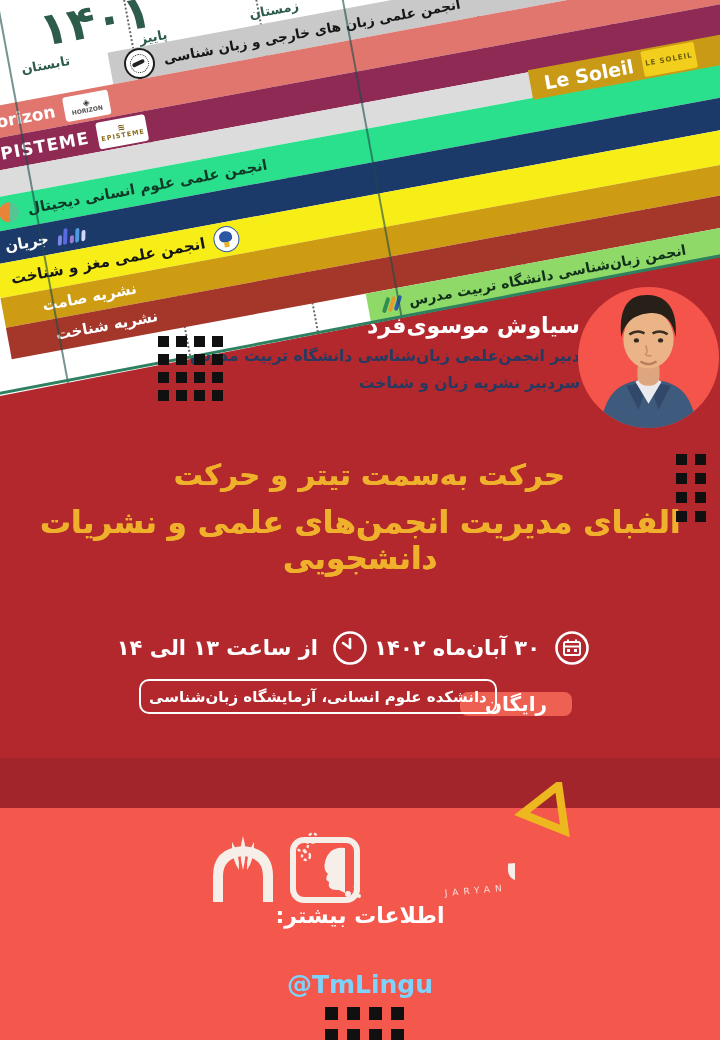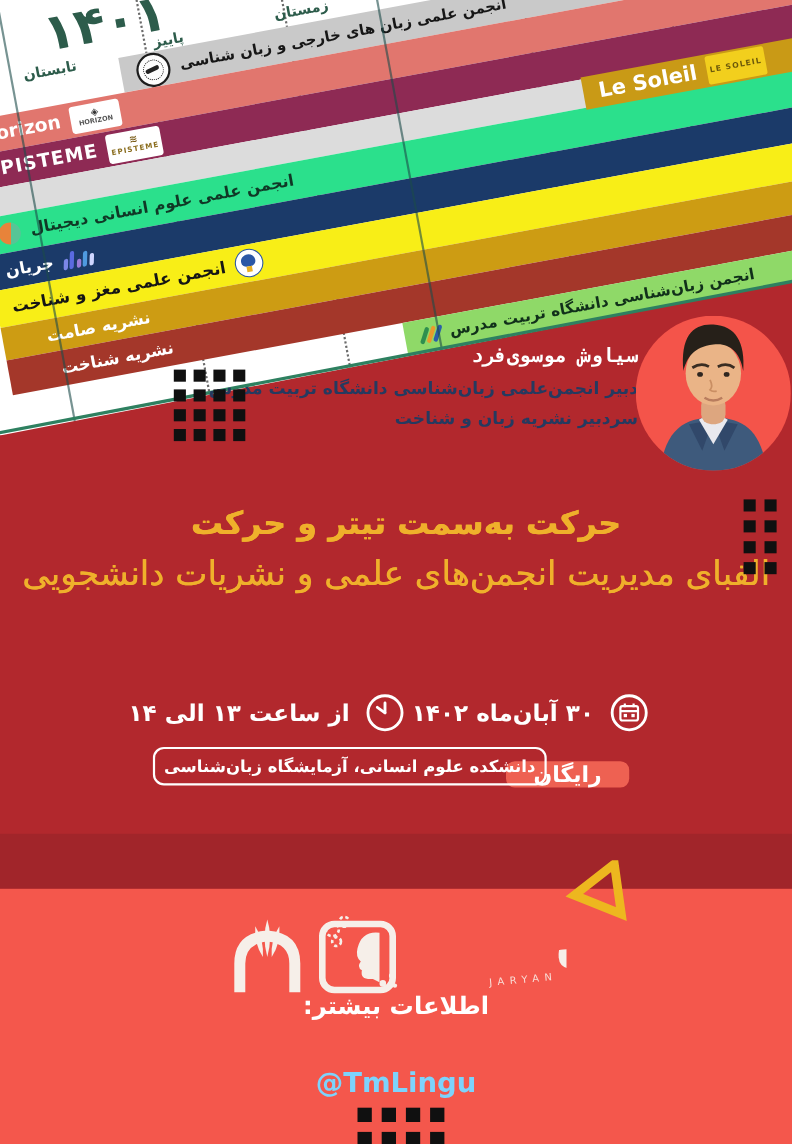--- a/index.html
+++ b/index.html
@@ -72,27 +72,27 @@
   .sq-grid{position:absolute;display:grid;z-index:6;}
   .sq-grid i{display:block;background:#101010;}
   .sq-left{left:158px;top:336px;grid-template-columns:repeat(4,11px);grid-auto-rows:11px;gap:7px;}
   .sq-right{left:676px;top:454px;grid-template-columns:repeat(2,11px);grid-auto-rows:11px;gap:8px;}
   .sq-bottom{left:325px;top:1007px;grid-template-columns:repeat(4,13px);grid-auto-rows:13px;gap:9px;}
 
   
   .photo{position:absolute;left:578px;top:287px;width:141px;height:141px;border-radius:50%;
     overflow:hidden;z-index:5;}
   .speaker{position:absolute;right:140px;top:313px;width:420px;text-align:right;z-index:4;}
-  .speaker .name{color:#ffffff;font-size:18px;font-weight:bold;font-family:Liberation Mono, monospace;}
+  .speaker .name{color:#ffffff;font-size:22px;font-weight:bold;}
   .speaker .role{color:#253a60;font-size:15.5px;font-weight:bold;margin-top:9px;}
 
   
   .title{position:absolute;left:0;right:0;top:458px;text-align:center;color:#efb02b;z-index:4;}
   .title .l1{font-size:29px;font-weight:bold;text-shadow:0.5px 0 currentColor;margin-left:18px;}
-  .title .l2{font-size:31px;font-weight:normal;margin-top:12px;text-shadow:0.5px 0 currentColor;}
+  .title .l2{font-size:31px;font-weight:bold;margin-top:12px;text-shadow:0.5px 0 currentColor;}
 
   
   .dt-group{position:absolute;top:630px;display:flex;direction:rtl;align-items:center;gap:14px;
     color:#fff;font-weight:bold;font-size:21px;z-index:4;}
   .dt-date{right:130px;margin-left:12px;}
   .dt-time{right:352px;}
   .circle-ic{width:36px;height:36px;flex:none;}
   .pill-price{position:absolute;right:148px;top:647px;width:112px;height:24px;background:#ee6152;
     border-radius:8px;color:#fff;font-weight:bold;font-size:20px;display:flex;align-items:center;
     justify-content:center;z-index:4;margin-top:45px;}

